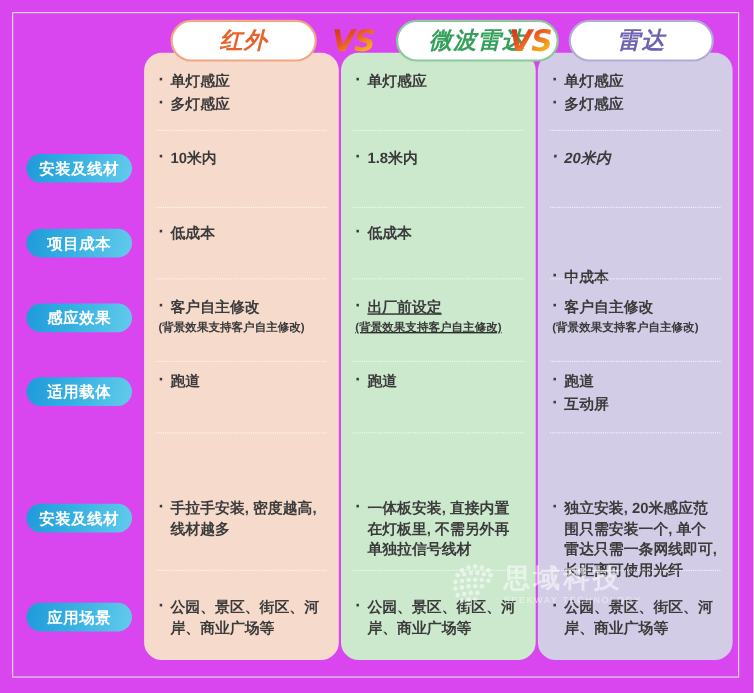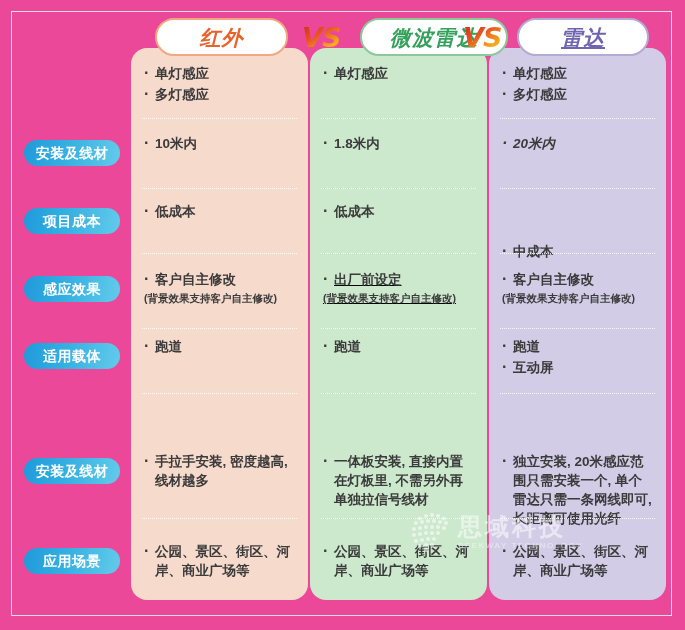--- a/index.html
+++ b/index.html
@@ -11,21 +11,21 @@
     width: 685px;
     height: 630px;
     font-family: "Liberation Sans", "DejaVu Sans", sans-serif;
     overflow: hidden;
   }
 
   #page {
     position: relative;
     width: 685px;
     height: 630px;
-    background: #ec4899;
+    background: #d946ef;
   }
 
   
   #frame {
     position: absolute;
     left: 11px;
     top: 11px;
     width: 661px;
     height: 605px;
     border: 1px solid #e2e2e2;
@@ -58,21 +58,21 @@
     font-weight: bold;
     font-style: italic;
     letter-spacing: 1px;
     line-height: 1;
   }
   #pill-1 { left: 28px;  width: 133px; border: 2px solid #f0a882; }
   #pill-1 span { color: #e8622a; }
   #pill-2 { left: 233px; width: 148px; border: 2px solid #8cc99a; }
   #pill-2 span { color: #34a05b; }
   #pill-3 { left: 390px; width: 132px; border: 2px solid #b3aad6; }
-  #pill-3 span { color: #6f64b0; text-decoration: underline; }
+  #pill-3 span { color: #6f64b0; }
 
   .vs {
     position: absolute;
     top: 4px;
     font-size: 27px;
     font-weight: bold;
     font-style: italic;
     font-family: "DejaVu Sans", sans-serif;
     letter-spacing: -1px;
     background: linear-gradient(150deg, #c62a1c 0%, #e8521f 40%, #f5a81c 75%, #f7c81a 100%);

